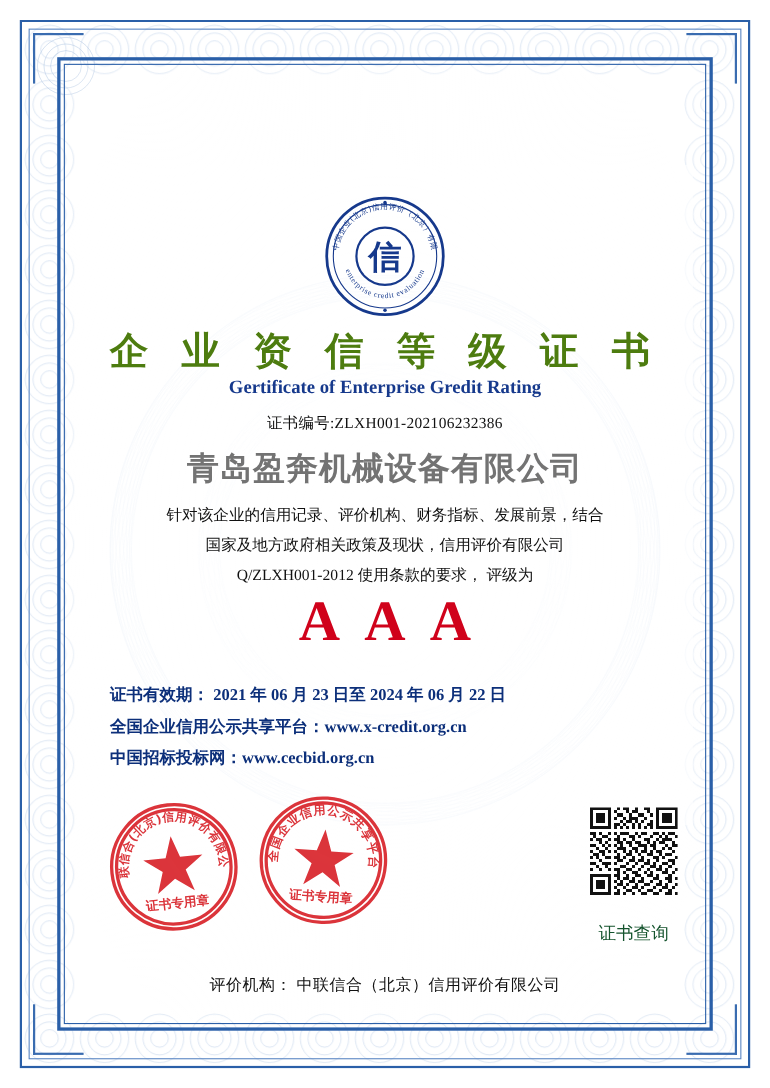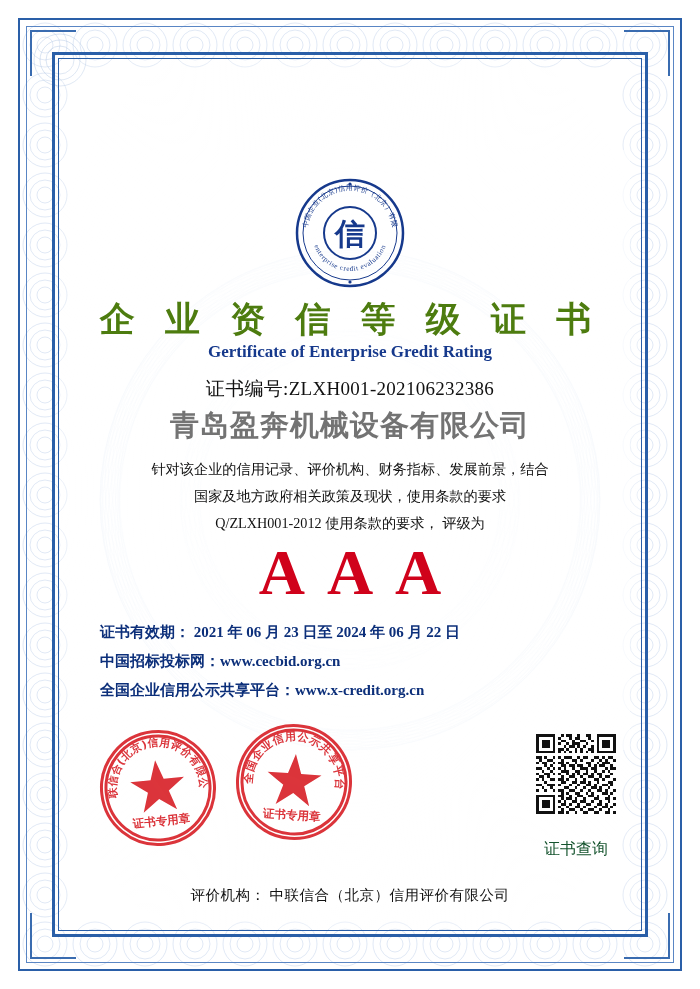--- a/index.html
+++ b/index.html
@@ -124,21 +124,21 @@
     font-weight: bold;
     color: #16398c;
     font-family: "Liberation Serif", serif;
   }
 
   .cert-no {
     position: absolute;
     left: 0;
     top: 318px;
     width: 100%;
-    font-size: 19px;
+    font-size: 14px;
     color: #111111;
     font-family: "Liberation Serif", serif;
     letter-spacing: 0.3px;
   }
 
   .company {
     position: absolute;
     left: 0;
     top: 348px;
     width: 100%;
@@ -159,21 +159,21 @@
     color: #111111;
     font-family: "Liberation Serif", serif;
   }
   .body-text div { white-space: nowrap; }
 
   .rating {
     position: absolute;
     left: 0;
     top: 478px;
     width: 100%;
-    font-size: 64px;
+    font-size: 52px;
     font-weight: bold;
     color: #d0021b;
     letter-spacing: 22px;
     text-indent: 22px;
     font-family: "Liberation Serif", serif;
   }
 
   
   .details {
     position: absolute;
@@ -444,30 +444,30 @@
 
     <div class="title-cn">企 业 资 信 等 级 证 书</div>
     <div class="title-en">Gertificate of Enterprise Gredit Rating</div>
 
     <div class="cert-no">证书编号:ZLXH001-202106232386</div>
 
     <div class="company">青岛盈奔机械设备有限公司</div>
 
     <div class="body-text">
       <div>针对该企业的信用记录、评价机构、财务指标、发展前景，结合</div>
-      <div>国家及地方政府相关政策及现状，使用条款的要求</div>
+      <div>国家及地方政府相关政策及现状，信用评价有限公司</div>
       <div>Q/ZLXH001-2012 使用条款的要求，  评级为</div>
     </div>
 
     <div class="rating">AAA</div>
 
     <div class="details">
       <div class="line">证书有效期： 2021 年 06 月 23 日至 2024 年 06 月 22 日</div>
+      <div class="line url">全国企业信用公示共享平台：www.x-credit.org.cn</div>
       <div class="line url">中国招标投标网：www.cecbid.org.cn</div>
-      <div class="line url">全国企业信用公示共享平台：www.x-credit.org.cn</div>
     </div>
 
     <div class="seal seal-1">
       <svg width="110" height="110" viewBox="0 0 110 110" xmlns="http://www.w3.org/2000/svg">
         <defs>
           <path id="sealArc1" d="M 13,55 A 42,42 0 0 1 97,55"></path>
           <path id="sealArcB1" d="M 20,55 A 35,35 0 0 0 90,55"></path>
         </defs>
         <circle cx="55" cy="55" r="52" fill="none" stroke="#d8232a" stroke-width="3"></circle>
         <text font-family="DejaVu Sans, sans-serif" font-size="10.5" font-weight="bold" fill="#d8232a" letter-spacing="0.5">

